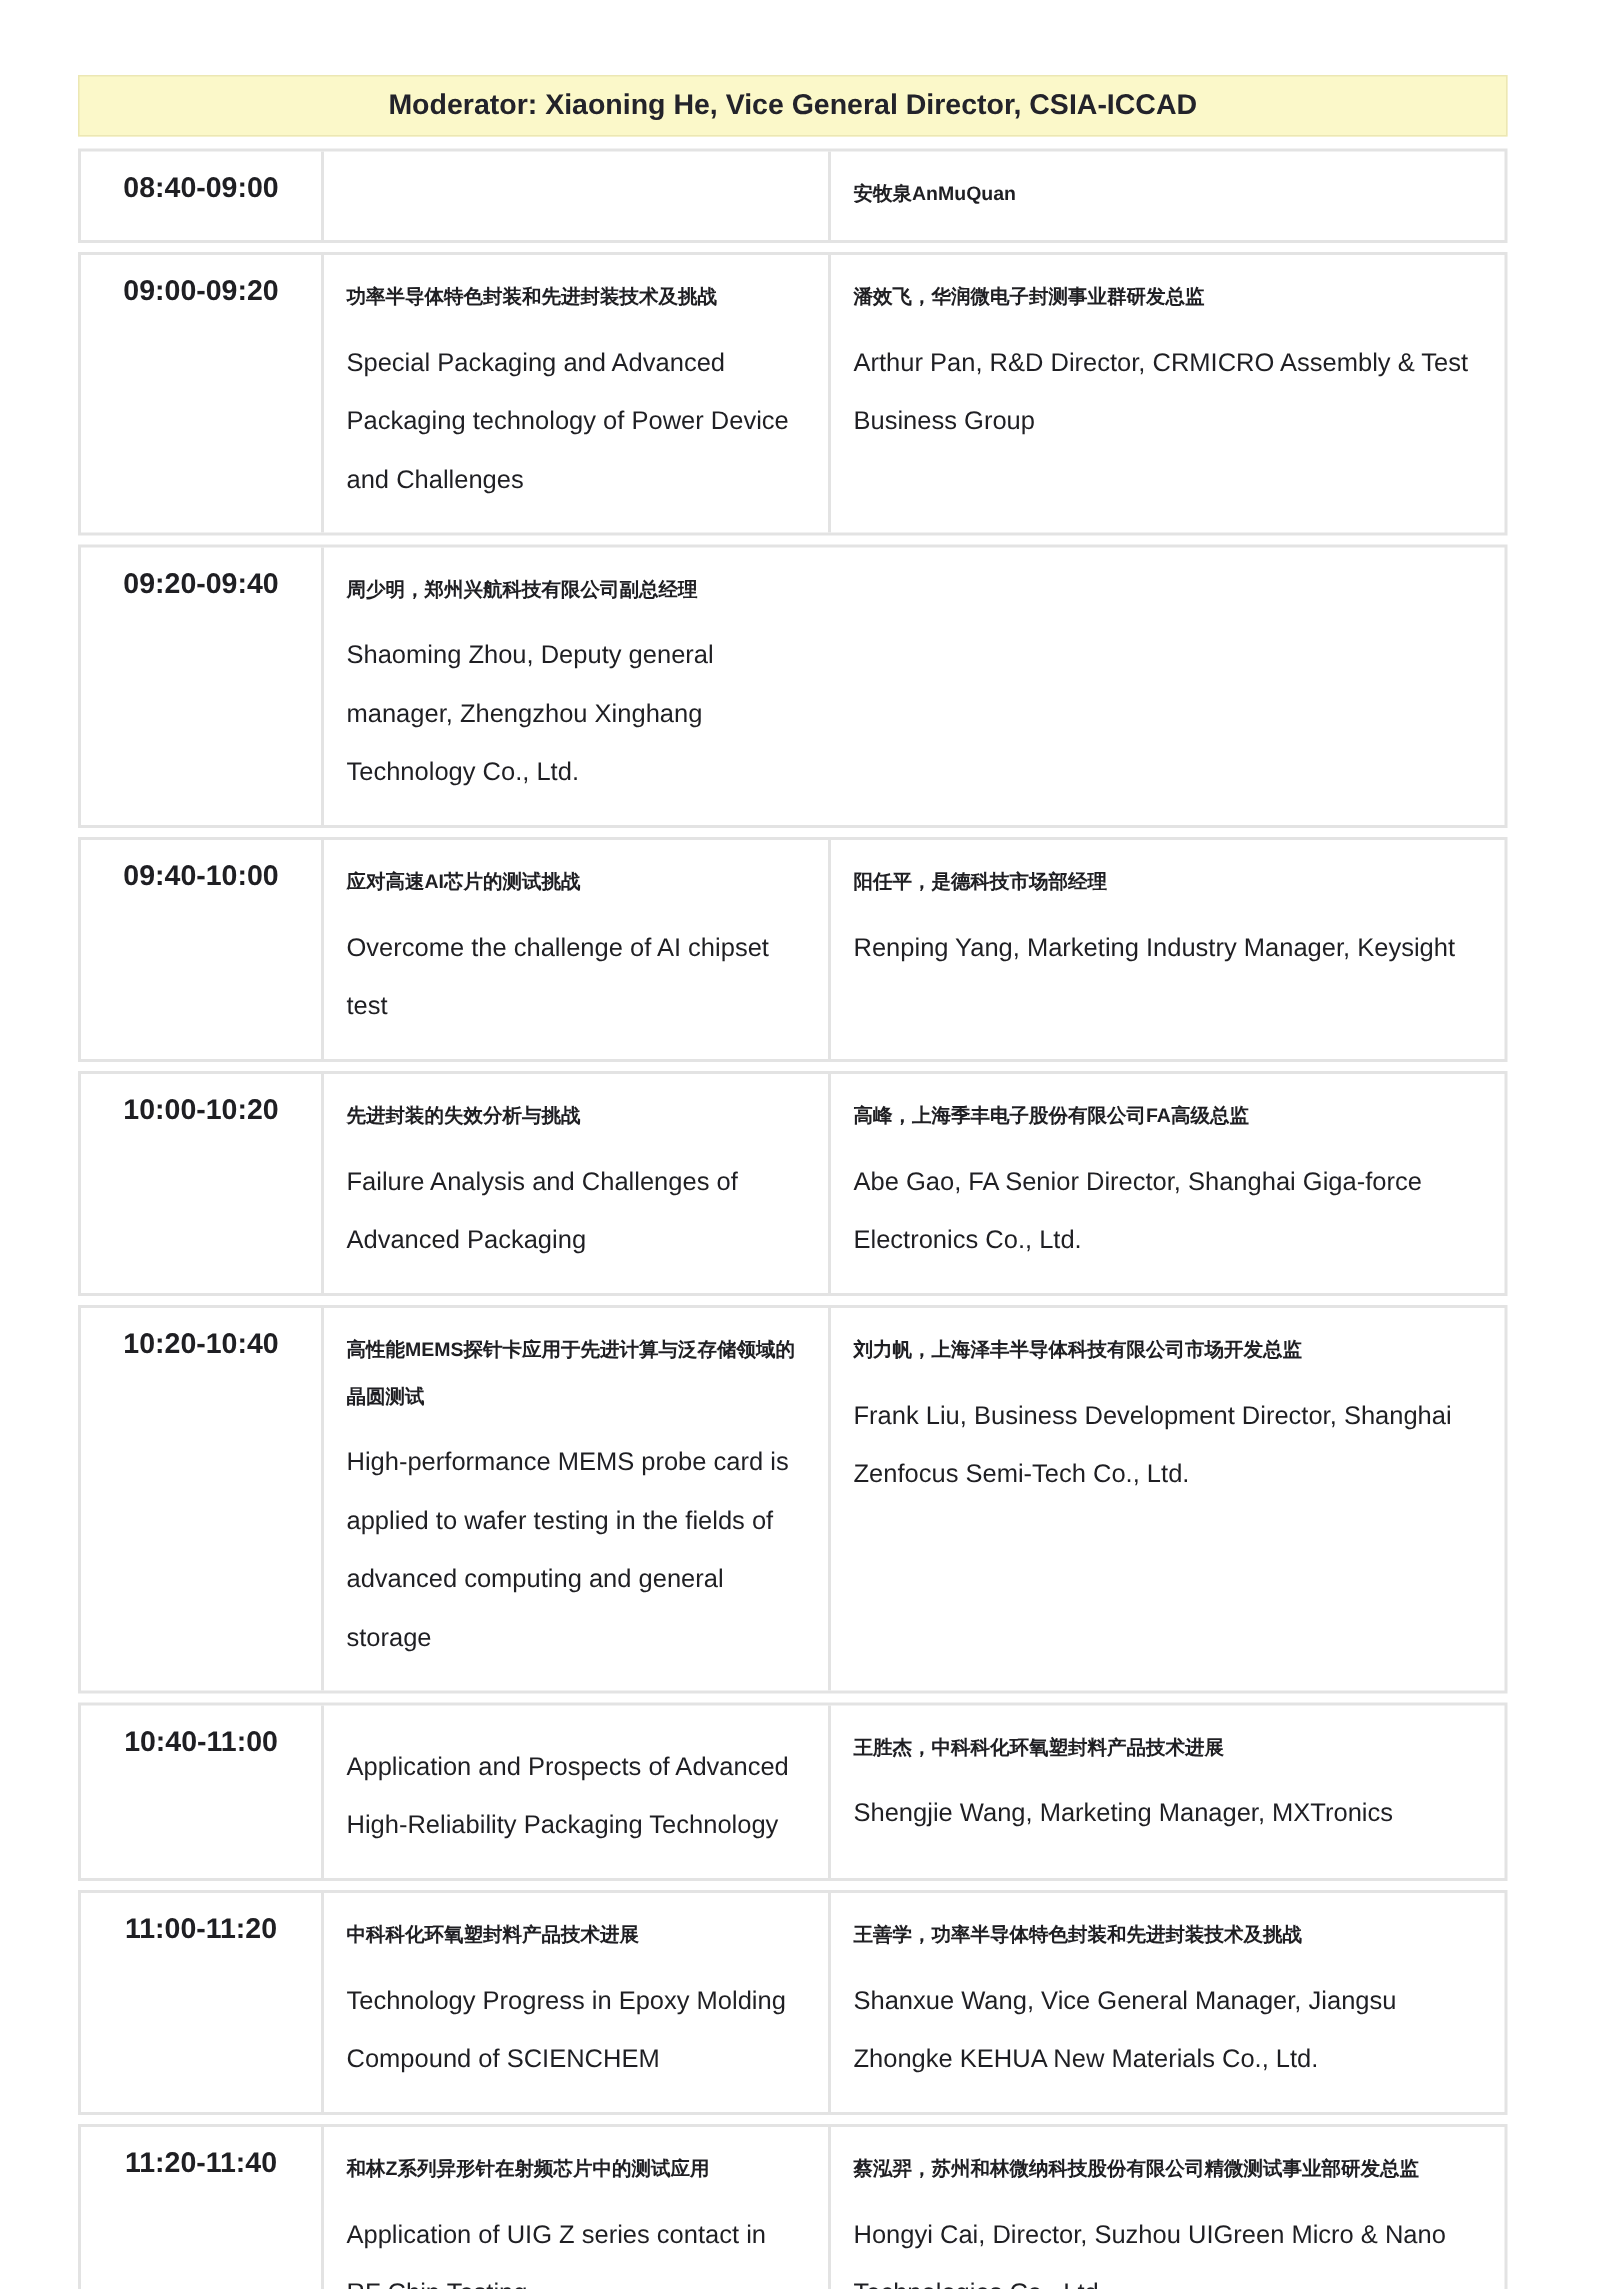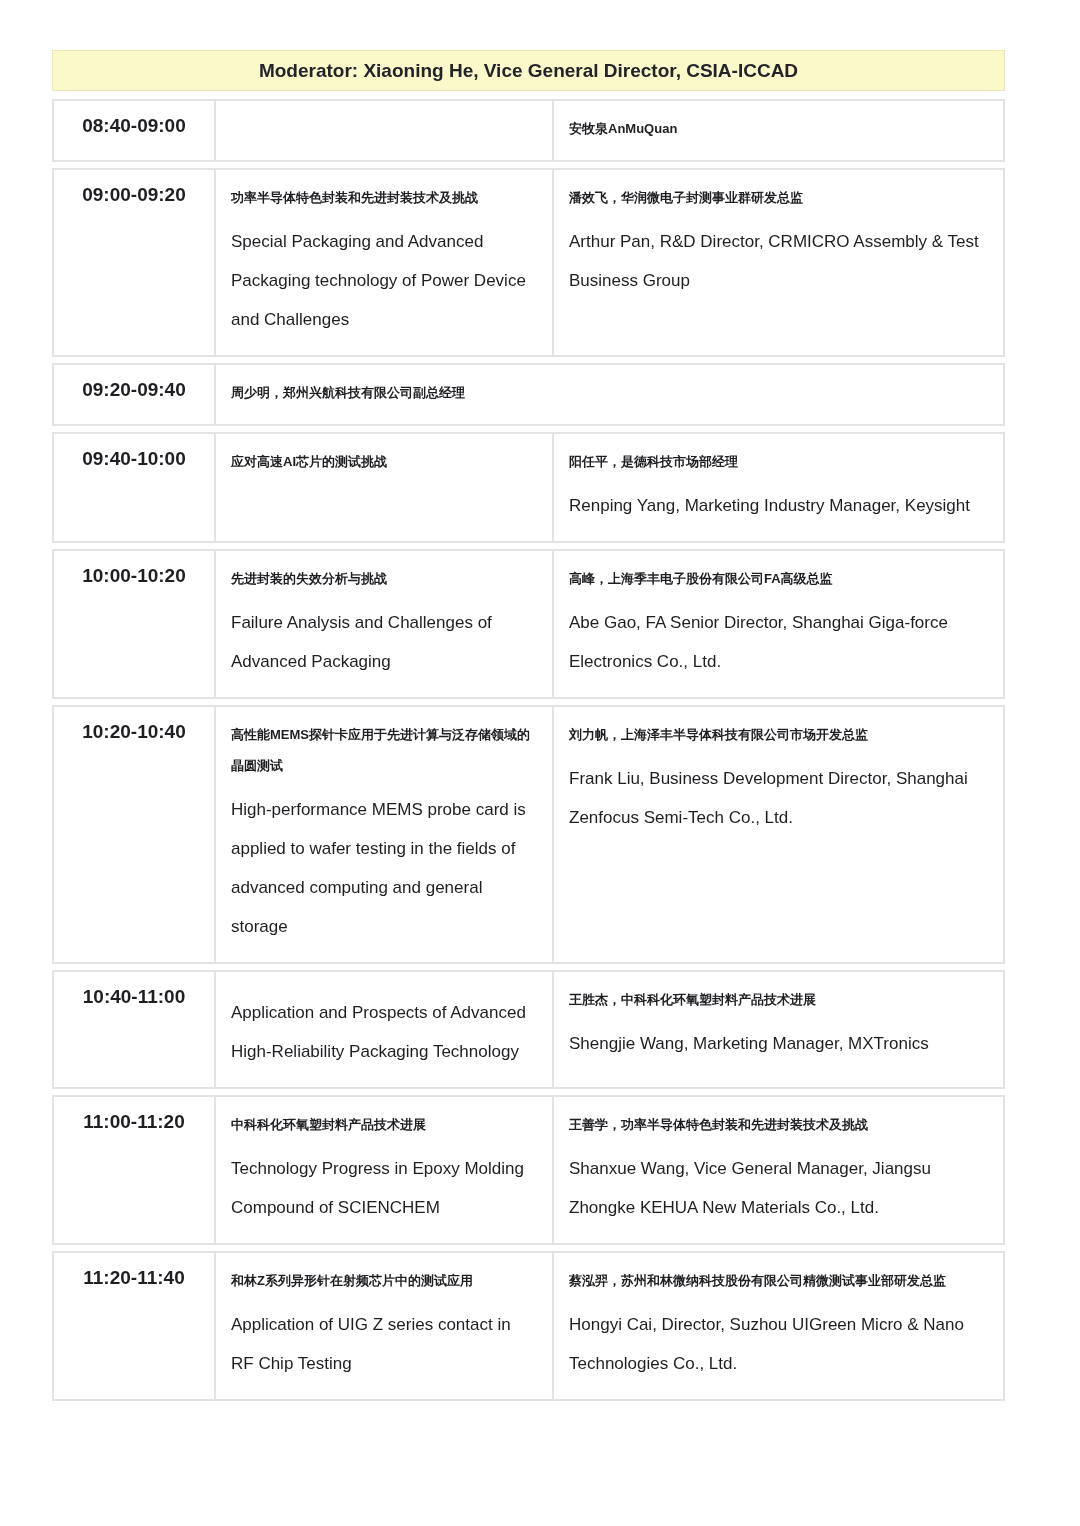--- a/index.html
+++ b/index.html
@@ -74,27 +74,29 @@
     <div class="cell speaker">
       <div class="cn">潘效飞，华润微电子封测事业群研发总监</div>
       <div class="en">Arthur Pan, R&amp;D Director, CRMICRO Assembly &amp; Test Business Group</div>
     </div>
   </div>
 
   <div class="row">
     <div class="cell time">09:20-09:40</div>
     <div class="cell speaker">
       <div class="cn">周少明，郑州兴航科技有限公司副总经理</div>
+      <div class="en">Shaoming Zhou, Deputy general manager, Zhengzhou Xinghang Technology Co., Ltd.</div>
     </div>
   </div>
 
   <div class="row">
     <div class="cell time">09:40-10:00</div>
     <div class="cell topic">
       <div class="cn">应对高速AI芯片的测试挑战</div>
+      <div class="en">Overcome the challenge of AI chipset test</div>
     </div>
     <div class="cell speaker">
       <div class="cn">阳任平，是德科技市场部经理</div>
       <div class="en">Renping Yang, Marketing Industry Manager, Keysight</div>
     </div>
   </div>
 
   <div class="row">
     <div class="cell time">10:00-10:20</div>
     <div class="cell topic">

